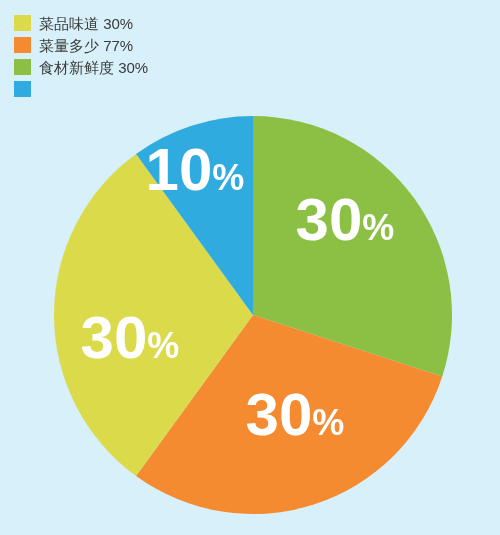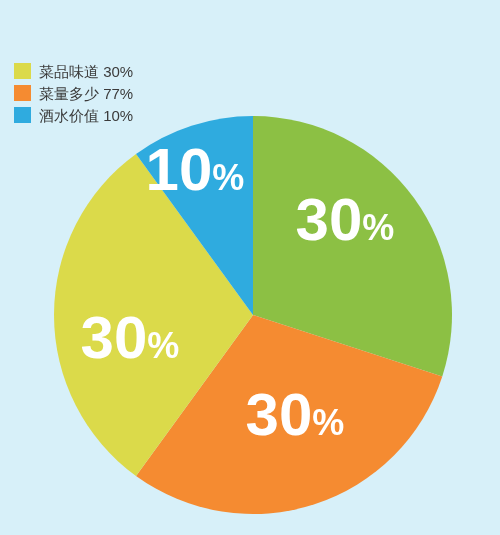--- a/index.html
+++ b/index.html
@@ -19,21 +19,20 @@
     width: 500px;
     height: 535px;
     background: #d7f0f9;
   }
   
   #legend {
     position: absolute;
     left: 14px;
     top: 12px;
     z-index: 5;
-    margin-top: 48px;
   }
   .legend-row {
     display: flex;
     align-items: center;
     height: 22px;
   }
   .legend-swatch {
     width: 17px;
     height: 16px;
     flex: 0 0 auto;
@@ -92,21 +91,24 @@
     <div class="legend-row">
       <span class="legend-swatch" style="background: rgb(219, 218, 74);"></span>
       <span class="legend-label">菜品味道 30%</span>
     </div>
 
     <div class="legend-row">
       <span class="legend-swatch" style="background: rgb(245, 139, 49);"></span>
       <span class="legend-label">菜量多少 77%</span>
     </div>
 
+    <div class="legend-row">
+      <span class="legend-swatch" style="background: rgb(140, 192, 68);"></span>
+      <span class="legend-label">食材新鲜度 30%</span>
+    </div>
 
     <div class="legend-row">
       <span class="legend-swatch" style="background: rgb(47, 171, 223);"></span>
-      <span class="legend-label">酒水价值 10%</span>
     </div>
 
   </div>
 
 </div>
 
 </body></html>

